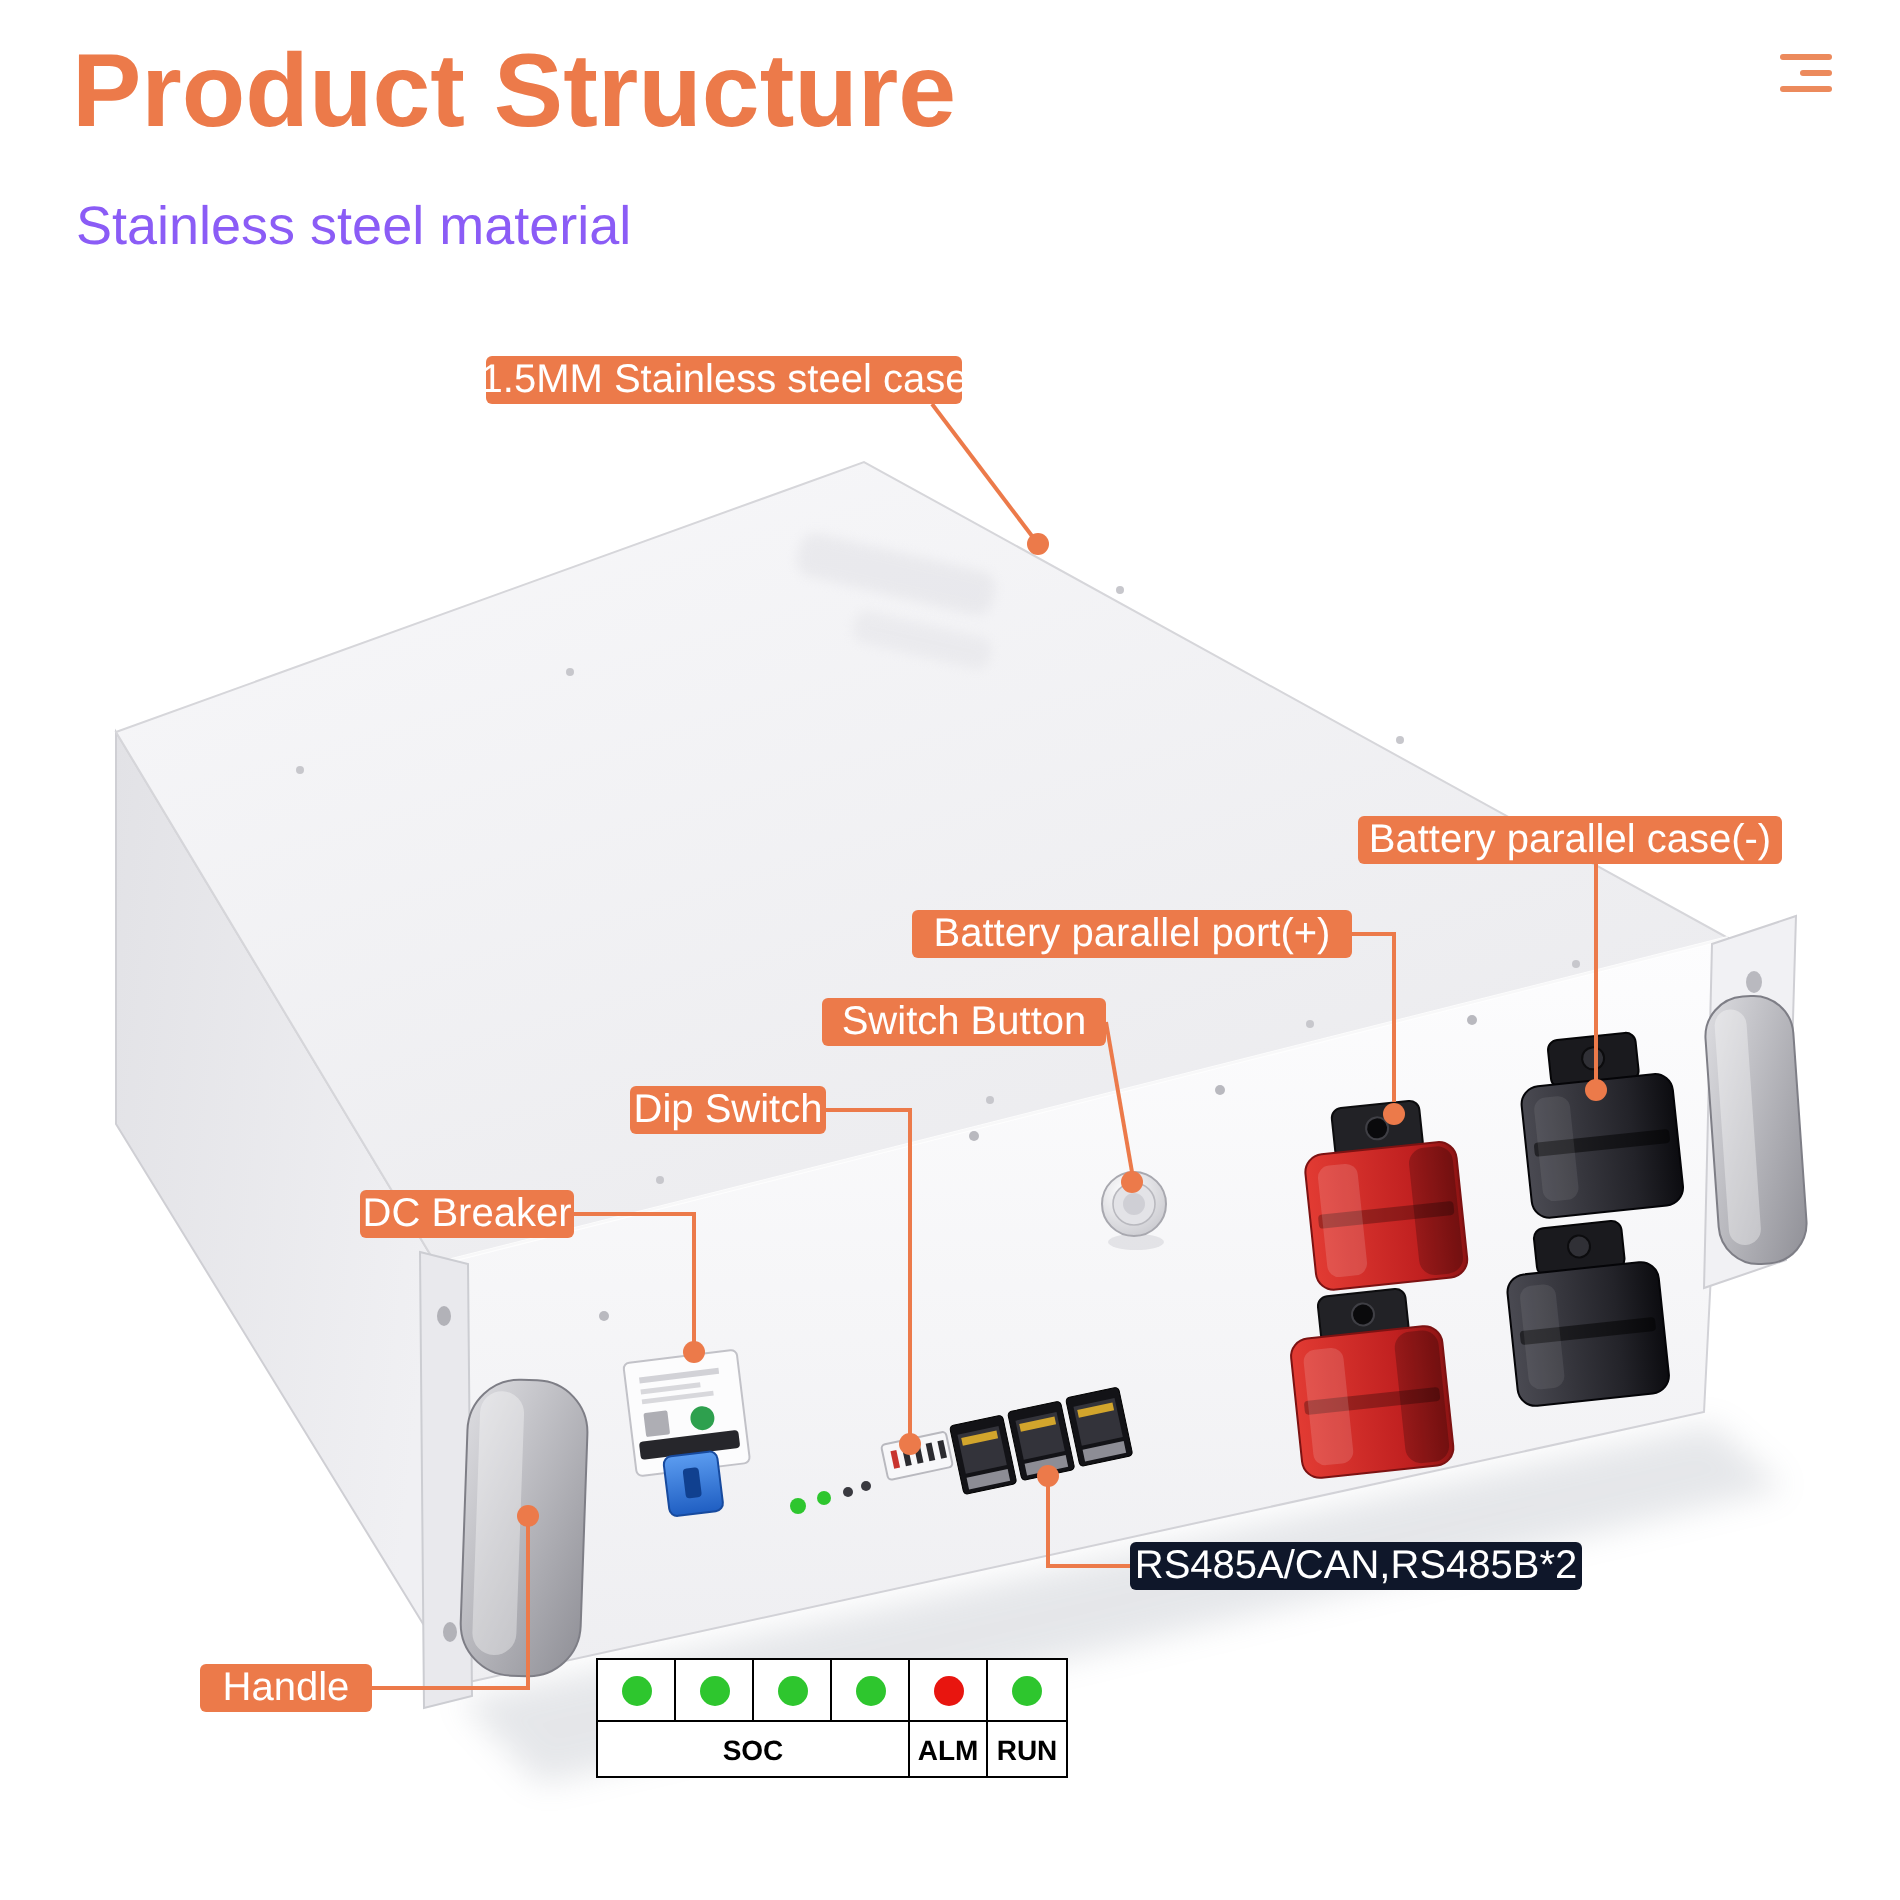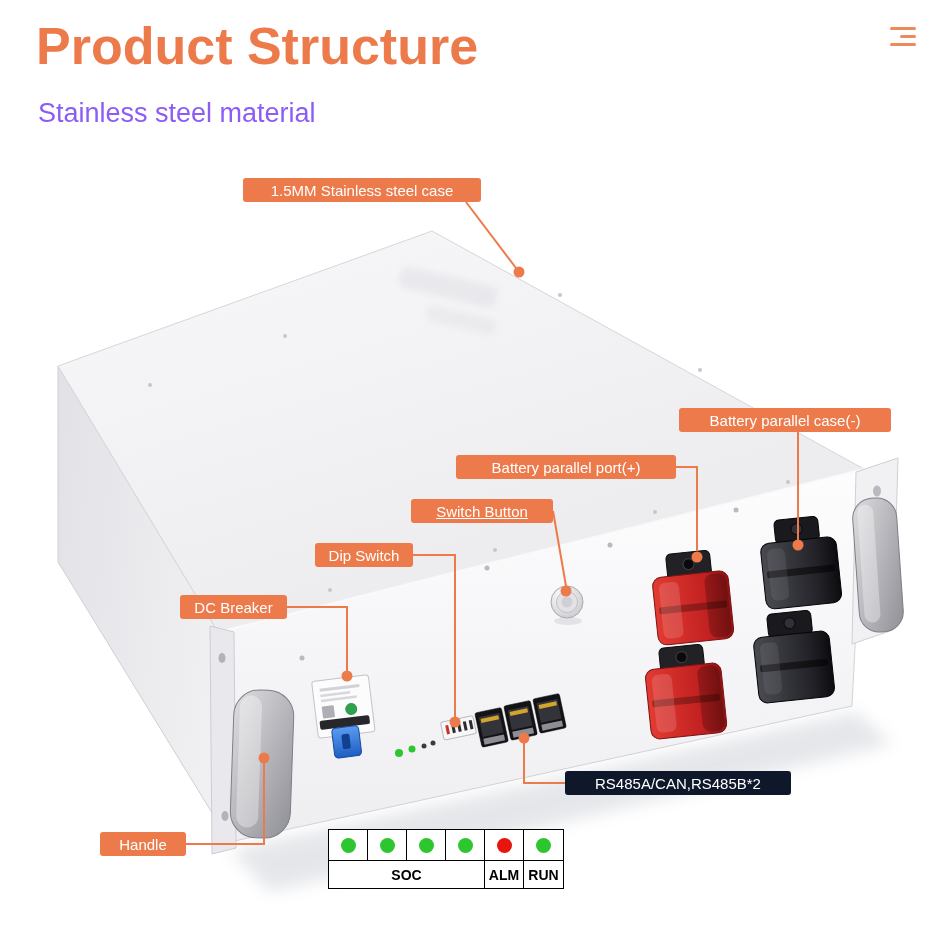--- a/index.html
+++ b/index.html
@@ -9,27 +9,27 @@
   .title { position:absolute; left:36px; top:16px; font-size:52px; font-weight:800; color:#ec7a4a; letter-spacing:0; }
   .subtitle { position:absolute; left:38px; top:98px; font-size:27px; color:#8b5cf6; }
 
   .menu { position:absolute; left:888px; top:27px; width:28px; display:flex; flex-direction:column; align-items:flex-end; gap:5px; cursor:pointer; z-index:7; }
   .menu span { display:block; height:3px; border-radius:2px; background:#ec8a5c; }
   .menu .b1 { width:26px; } .menu .b2 { width:16px; } .menu .b3 { width:26px; }
 
   svg.scene { position:absolute; inset:0; z-index:1; }
   svg.leaders { position:absolute; inset:0; z-index:4; pointer-events:none; }
 
-  .pill { position:absolute; background:#ec7a4a; color:#fff; font-size:15px;
+  .pill { position:absolute; background:#ec7a4a; color:#fff; font-size:20px;
           display:flex; align-items:center; justify-content:center;
           border-radius:3px; white-space:nowrap; z-index:5; }
   .leader { fill:none; stroke:#ec7a4a; stroke-width:2; }
   .leader-dot { fill:#ec7a4a; }
 
-  .legend { position:absolute; left:298px; top:829px; z-index:6; background:#fff; border:1.5px solid #000;margin-left:30px; }
+  .legend { position:absolute; left:298px; top:829px; z-index:6; background:#fff; border:1.5px solid #000; }
   .legend-row { display:flex; }
   .led-cell { width:39px; height:30px; border-right:1.5px solid #000;
               display:flex; align-items:center; justify-content:center; background:#fff; }
   .led-cell:last-child { border-right:none; }
   .led-dot { width:15px; height:15px; border-radius:50%; display:block; }
   .label-row { display:flex; border-top:1.5px solid #000; }
   .label-cell { height:27px; border-right:1.5px solid #000; display:flex; align-items:center;
                 justify-content:center; font-weight:700; font-size:14px; color:#000; background:#fff; }
   .label-cell:last-child { border-right:none; }
 </style>
@@ -254,21 +254,21 @@
       <polyline points="186,844 264,844 264,763" class="leader" stroke="#ec7a4a"></polyline>
       <circle cx="264" cy="758" r="5.5" class="leader-dot" fill="#ec7a4a"></circle>
       <polyline points="565,783 524,783 524,743" class="leader" stroke="#ec7a4a"></polyline>
       <circle cx="524" cy="738" r="5.5" class="leader-dot" fill="#ec7a4a"></circle>
     </svg>
 
   <div id="callouts">
       <div class="pill" style="left: 243px; top: 178px; width: 238px; height: 24px; background: rgb(236, 122, 74);">1.5MM Stainless steel case</div>
       <div class="pill" style="left: 679px; top: 408px; width: 212px; height: 24px; background: rgb(236, 122, 74);">Battery parallel case(-)</div>
       <div class="pill" style="left: 456px; top: 455px; width: 220px; height: 24px; background: rgb(236, 122, 74);">Battery parallel port(+)</div>
-      <div class="pill" style="left: 411px; top: 499px; width: 142px; height: 24px; background: rgb(236, 122, 74); text-decoration: underline;">Switch Button</div>
+      <div class="pill" style="left: 411px; top: 499px; width: 142px; height: 24px; background: rgb(236, 122, 74);">Switch Button</div>
       <div class="pill" style="left: 315px; top: 543px; width: 98px; height: 24px; background: rgb(236, 122, 74);">Dip Switch</div>
       <div class="pill" style="left: 180px; top: 595px; width: 107px; height: 24px; background: rgb(236, 122, 74);">DC Breaker</div>
       <div class="pill" style="left: 100px; top: 832px; width: 86px; height: 24px; background: rgb(236, 122, 74);">Handle</div>
       <div class="pill" style="left: 565px; top: 771px; width: 226px; height: 24px; background: #0f172a;">RS485A/CAN,RS485B*2</div>
     </div>
 
   <div class="legend">
     <div class="legend-row">
         <div class="led-cell">
           <span class="led-dot" style="background: rgb(46, 198, 46);"></span>

